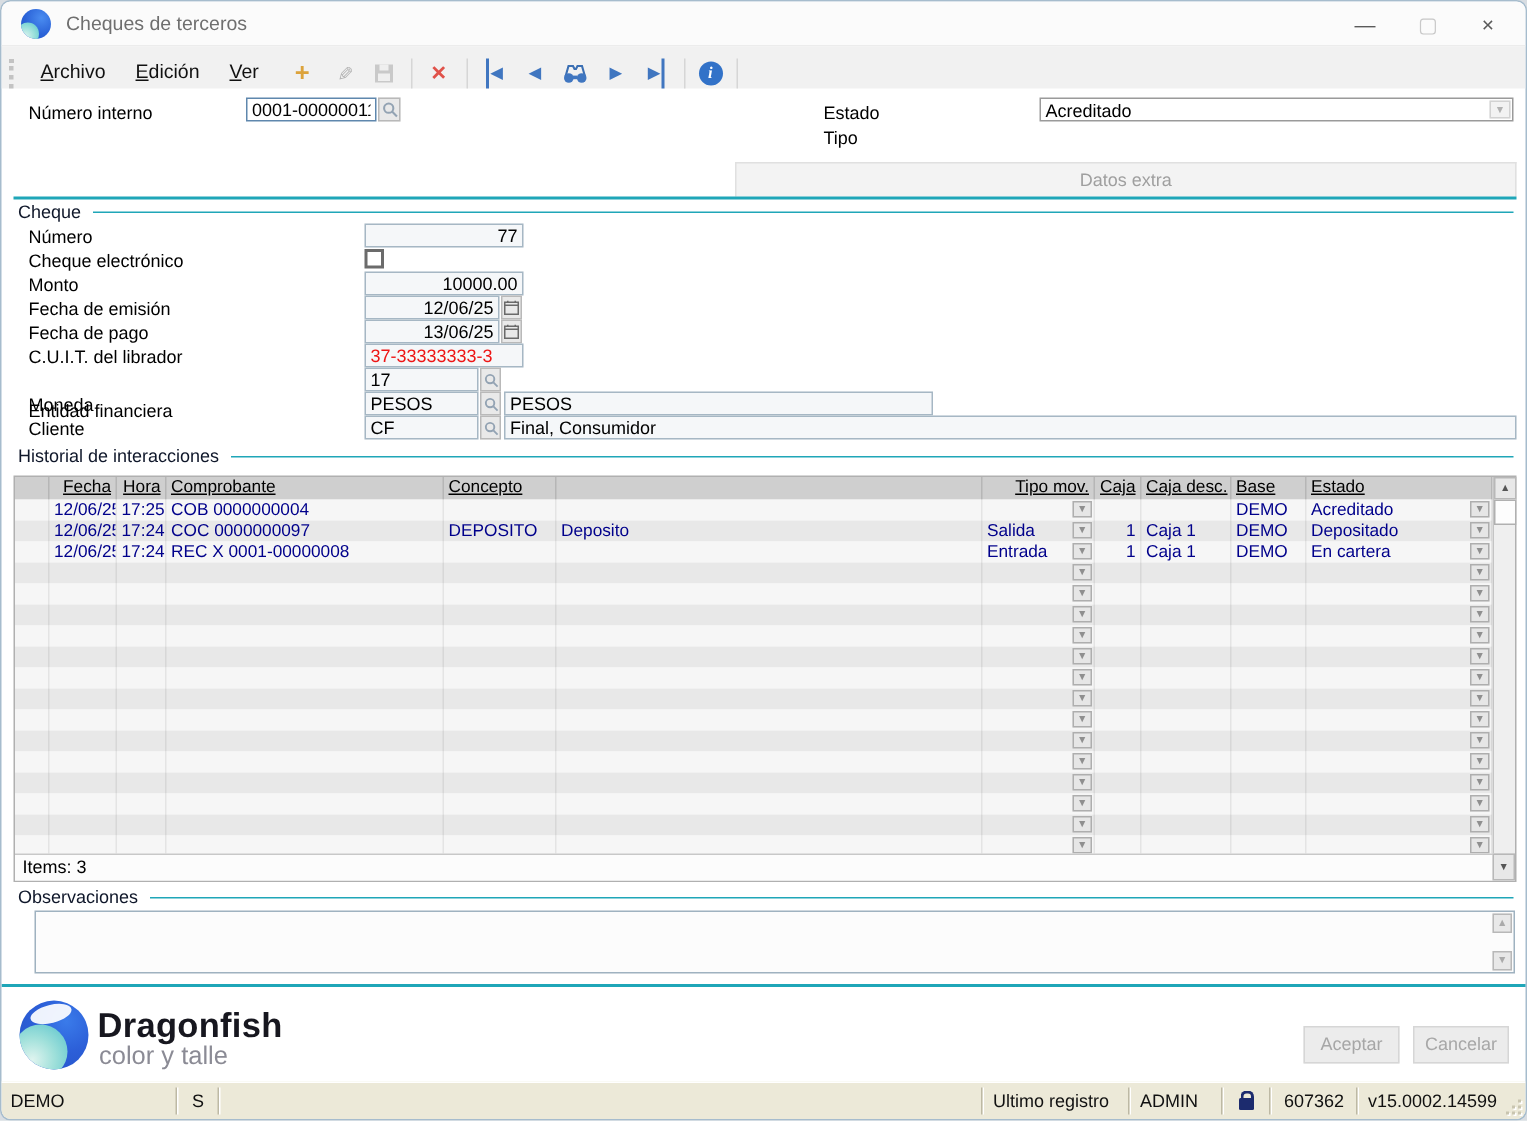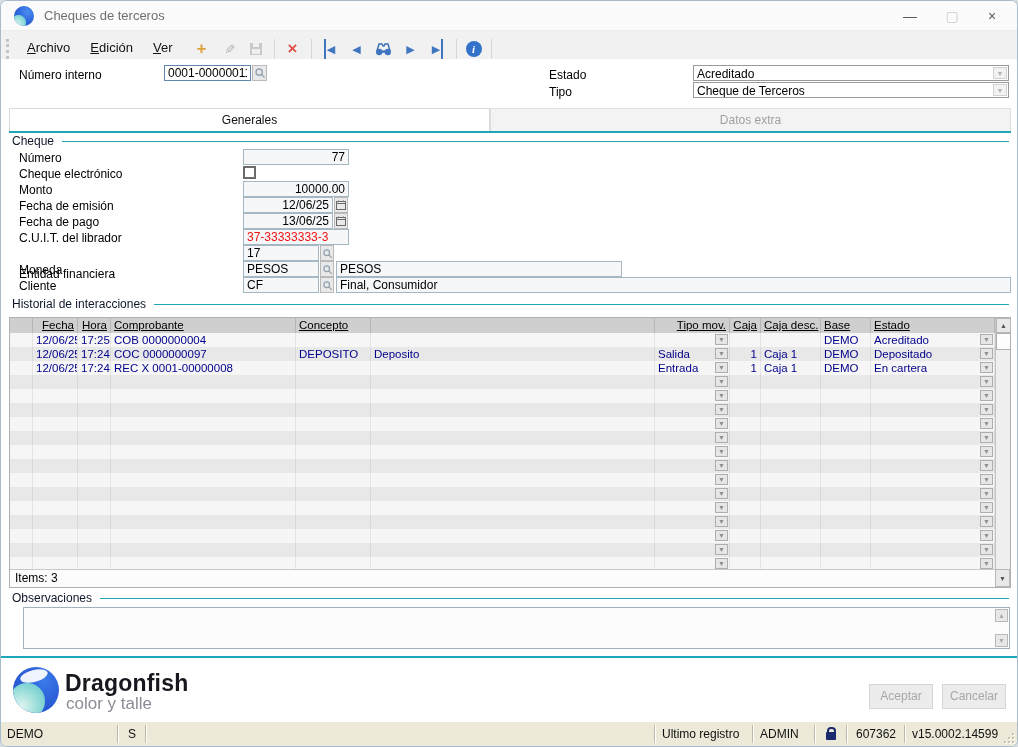--- a/index.html
+++ b/index.html
@@ -175,26 +175,21 @@
         <line x1="8.8" y1="8.8" x2="12.4" y2="12.4" stroke="#93a3b3" stroke-width="1.6"></line>
       </svg>
   </div>
 
   <div class="lbl" style="left:548px;top:67px;">Estado</div>
   <div class="combo" style="left:692px;top:64px;width:316px;">
     <span>Acreditado</span>
     <span class="dbtn">▼</span>
   </div>
   <div class="lbl" style="left:548px;top:84px;">Tipo</div>
-  <div class="combo" style="left:692px;top:81px;width:316px;">
-    <span>Cheque de Terceros</span>
-    <span class="dbtn">▼</span>
-  </div>
-
-  <div class="tab active" style="left:8px;width:481px;">Generales</div>
+
   <div class="tab inactive" style="left:489px;width:521px;">Datos extra</div>
   <div class="tealline" style="left:8px;top:130px;width:1002px;"></div>
 
   <div class="section" style="left:11px;top:133px;">
     <span class="stitle">Cheque</span>
     <span class="sline"></span>
   </div>
 
   <div class="lbl" style="left:18px;top:150px;">Número</div>
   <input class="inp r" style="left: 242px; top: 148px; width: 106px;" value="77">

